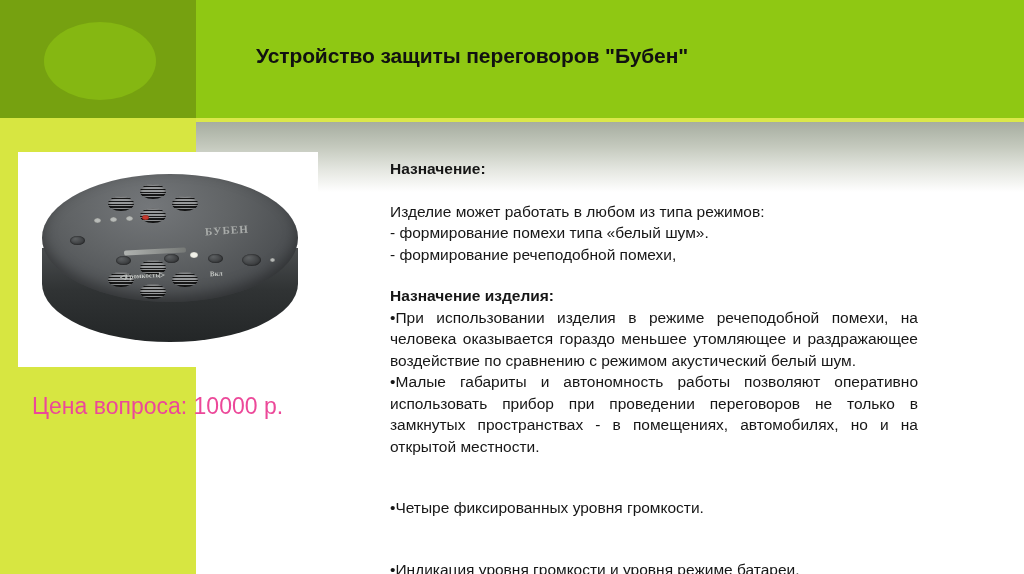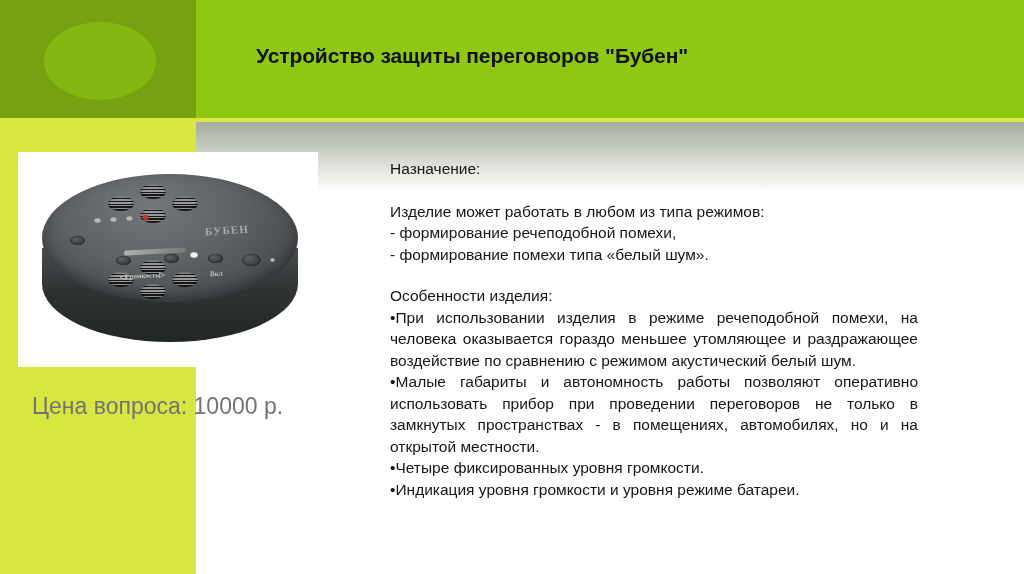--- a/index.html
+++ b/index.html
@@ -184,44 +184,44 @@
     transform: rotate(-3deg);
     border-radius: 2px;
   }
 
   
   .price {
     position: absolute;
     left: 32px;
     top: 393px;
     font-size: 23px;
-    color: #737373;
+    color: #ec4899;
     white-space: nowrap;
     text-align: center;
   }
 
   
   .content {
     position: absolute;
     left: 390px;
     top: 158px;
     width: 528px;
     color: #161616;
     font-size: 15.5px;
     line-height: 21.5px;
   }
   .block-head {
-    font-weight: normal;
+    font-weight: bold;
     font-size: 15.5px;
   }
   .para { margin: 0; }
   .spacer-line { height: 21px; }
   .section-gap { height: 20px; }
   .bullet-line { text-align: justify; }
-  .bullet-line.nojust { text-align: left; }
+  .bullet-line.nojust { text-align: left; margin-top: 40px; }
 </style>
 </head>
 <body>
 
 <div class="slide">
 
   <div class="header-band">
     <div class="header-left-block">
       <div class="header-ellipse"></div>
     </div>
@@ -273,27 +273,27 @@
 
   <div class="content">
 
     <div class="block-head">Назначение:</div>
 
 
     <div class="spacer-line"></div>
 
     <div class="para">Изделие может работать в любом из типа режимов:</div>
 
+    <div class="para">- формирование помехи типа «белый шум».</div>
+
     <div class="para">- формирование речеподобной помехи,</div>
 
-    <div class="para">- формирование помехи типа «белый шум».</div>
-
     <div class="section-gap"></div>
 
-    <div class="block-head">Особенности изделия:</div>
+    <div class="block-head">Назначение изделия:</div>
 
     <div class="bullet-line">•При использовании изделия в режиме речеподобной помехи, на человека оказывается гораздо меньшее утомляющее и раздражающее воздействие по сравнению с режимом акустический белый шум.</div>
 
     <div class="bullet-line">•Малые габариты и автономность работы позволяют оперативно использовать прибор при проведении переговоров не только в замкнутых пространствах - в помещениях, автомобилях, но и на открытой местности.</div>
 
     <div class="bullet-line nojust">•Четыре фиксированных уровня громкости.</div>
 
     <div class="bullet-line nojust">•Индикация уровня громкости и уровня режиме батареи.</div>
 
   </div>

